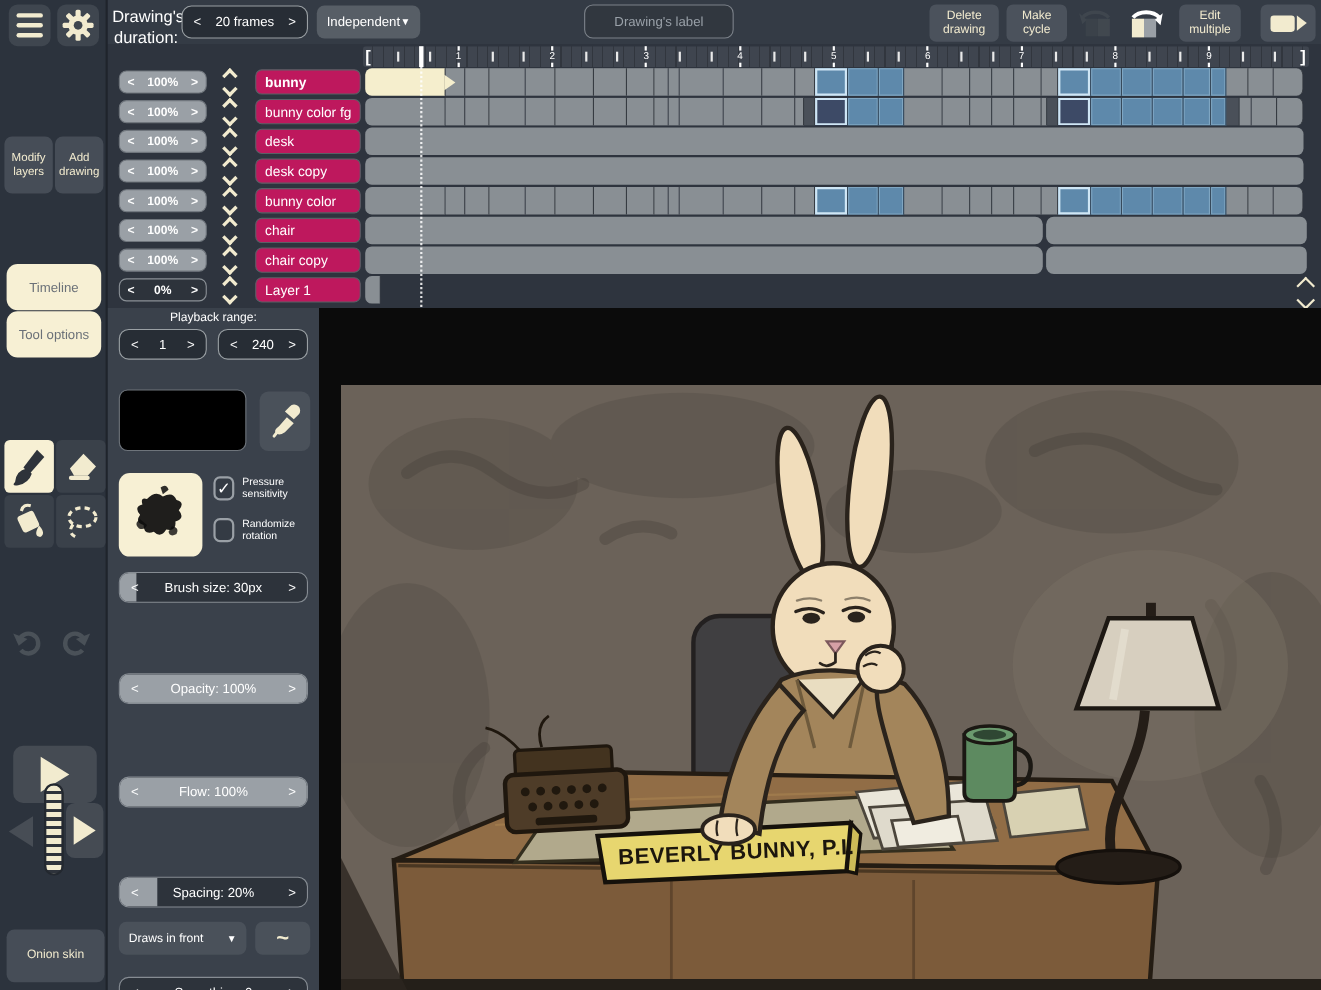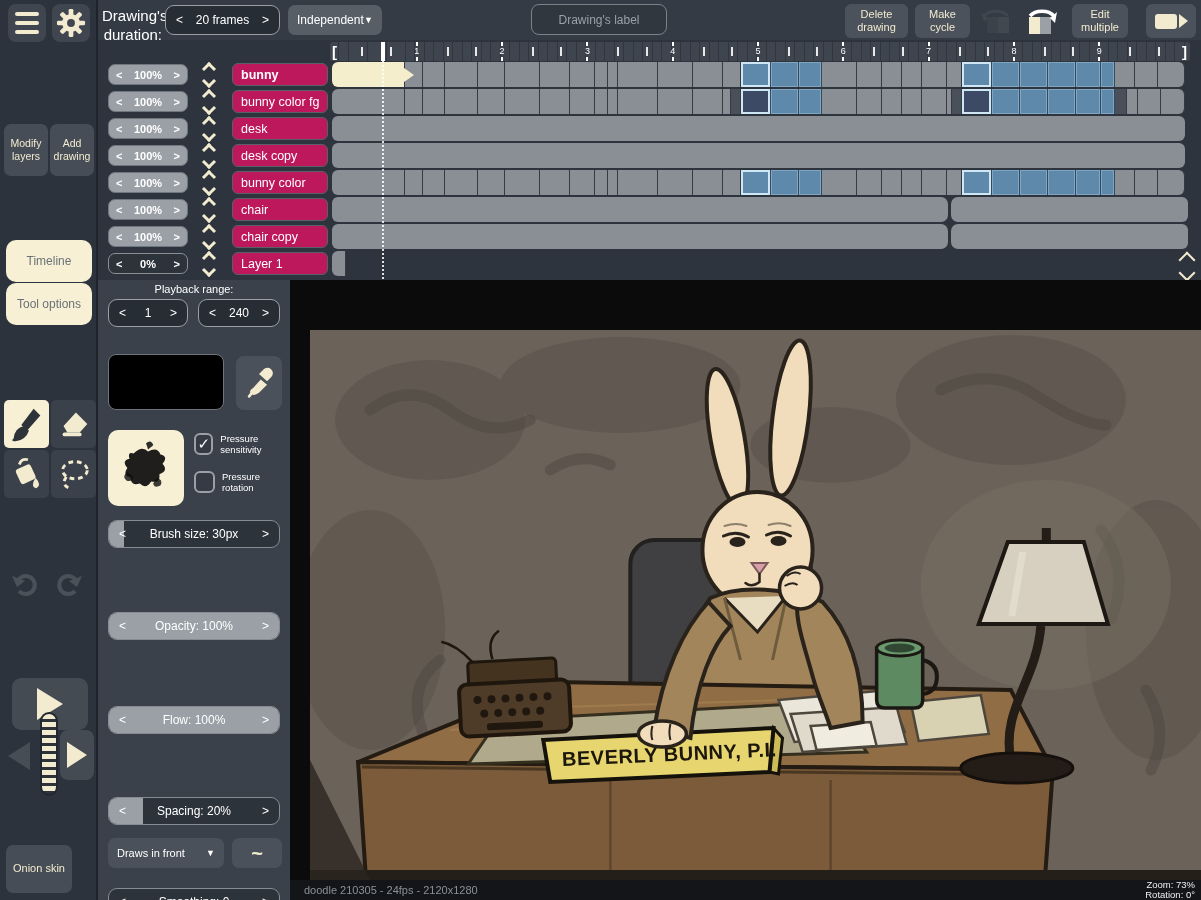--- a/index.html
+++ b/index.html
@@ -178,21 +178,21 @@
     <div class="tri-r"></div>
   </div>
   <div class="abs" style="left:8px;top:742px;">
     <div class="tri-l"></div>
   </div>
   <div class="scrub"></div>
   <div class="next-wrap">
     <div class="tri-r"></div>
   </div>
 
-  <div class="side-btn" style="left:6px;top:845px;width:66px;height:48px;font-size:11px;">
+  <div class="side-btn" style="left:6px;top:845px;width:89px;height:48px;font-size:11px;">
       <span>Onion skin</span>
     </div>
 </div>
 
 <div class="topbar">
   <div class="dur-label">Drawing's duration:</div>
   <div class="stepper-dark abs" style="left:67px;top:5px;width:115px;height:30px;">
     <span>&lt;</span>
     <span>20 frames</span>
     <span>&gt;</span>
@@ -574,21 +574,21 @@
   <div class="cb-row" style="left:96px;top:153px;">
     <div class="cb-box">
         <span>✓</span>
       </div>
     <div class="cb-lab">Pressure sensitivity</div>
   </div>
   <div class="cb-row" style="left:96px;top:191px;">
     <div class="cb-box">
         <span></span>
       </div>
-    <div class="cb-lab">Pressure rotation</div>
+    <div class="cb-lab">Randomize rotation</div>
   </div>
 
   <div class="slider abs" style="left:10px;top:240px;width:172px;">
     <div class="fill" style="width: 9%;"></div>
     <div class="lab">
         <span>&lt;</span>
         <span>Brush size:  30px</span>
         <span>&gt;</span>
       </div>
   </div>
@@ -735,20 +735,13 @@
       <ellipse cx="706" cy="438" rx="56" ry="15" fill="#241d17" stroke="#15100c" stroke-width="3"></ellipse>
       <rect x="731" y="198" width="9" height="16" fill="#241d17"></rect>
       <path d="M697,212 L773,212 L797,294 L668,294 Z" fill="#d7cfbf" stroke="#1d1813" stroke-width="4"></path>
       <path d="M712,222 L701,286" stroke="#e8e2d4" stroke-width="7" opacity="0.7"></path>
 
       <rect x="0" y="540" width="890" height="10" fill="#241f19"></rect>
       <path d="M0,430 L60,550 L0,550 Z" fill="#2c261f" opacity="0.8"></path>
     </svg>
   </div>
 
-  <div class="statusbar">
-    <div class="status-left">doodle 210305 - 24fps - 2120x1280</div>
-    <div class="status-right">
-      <div>Zoom: 73%</div>
-      <div>Rotation: 0°</div>
-    </div>
-  </div>
 </div>
 
 </body></html>

